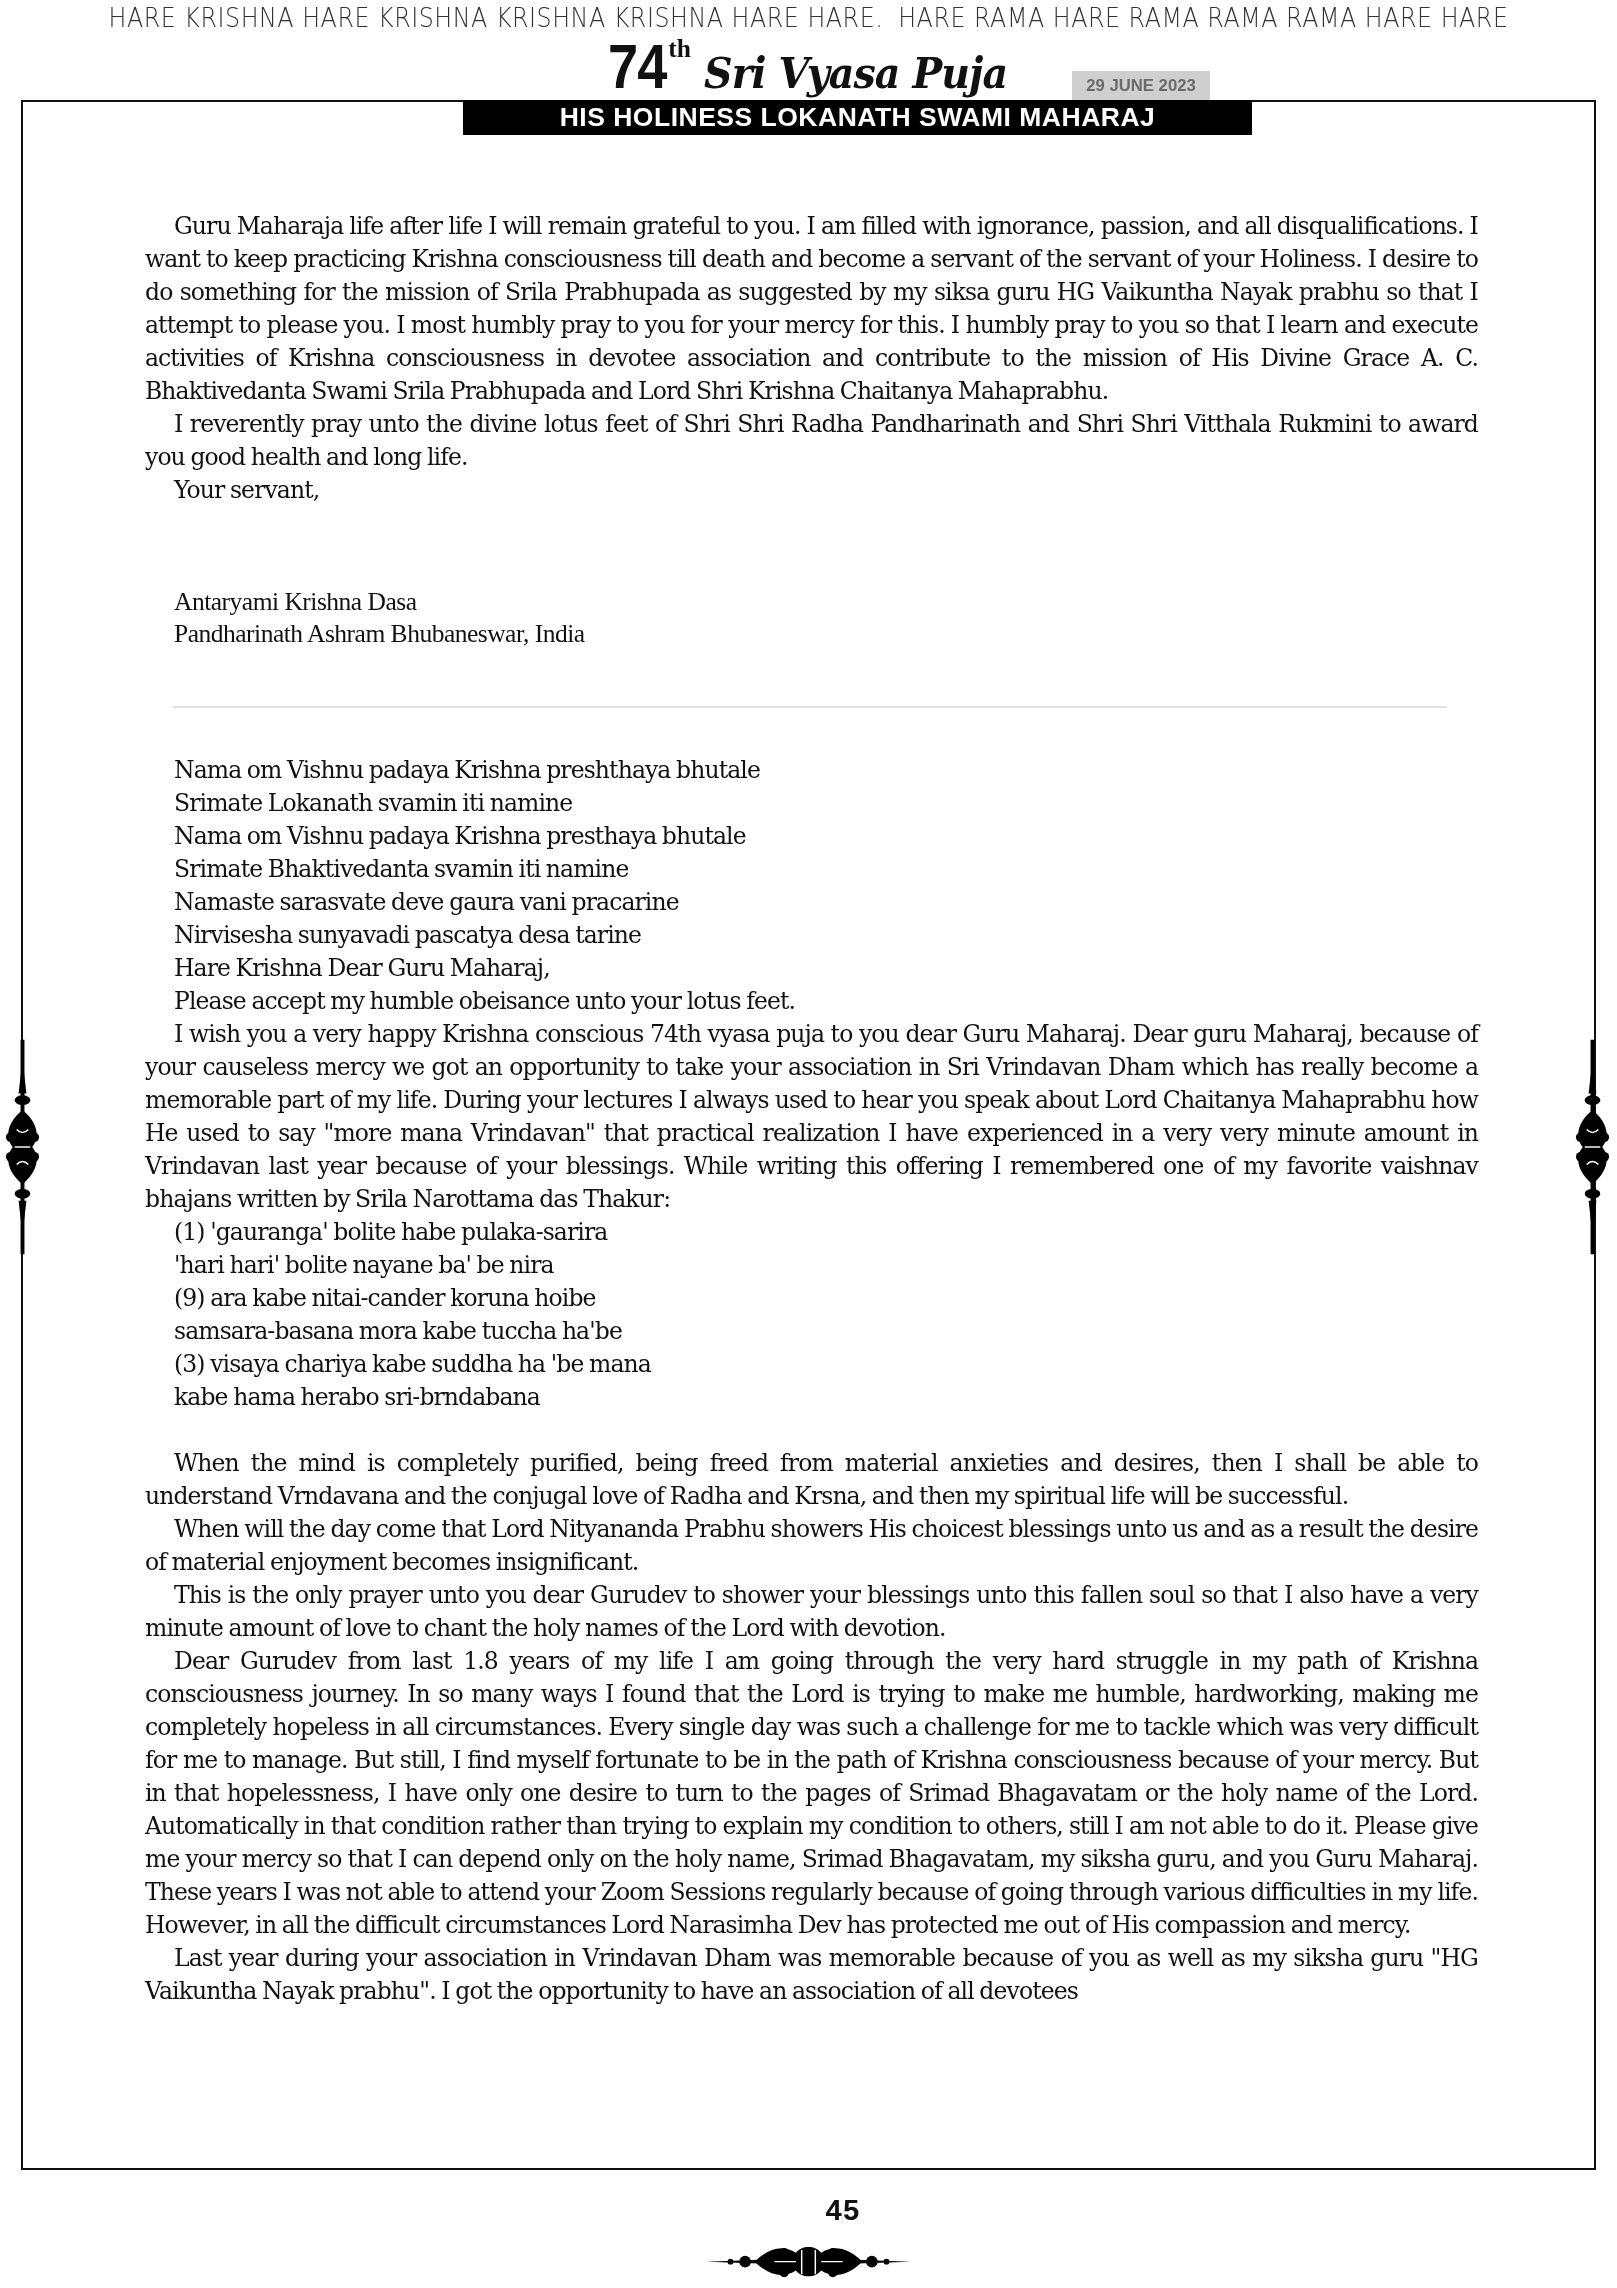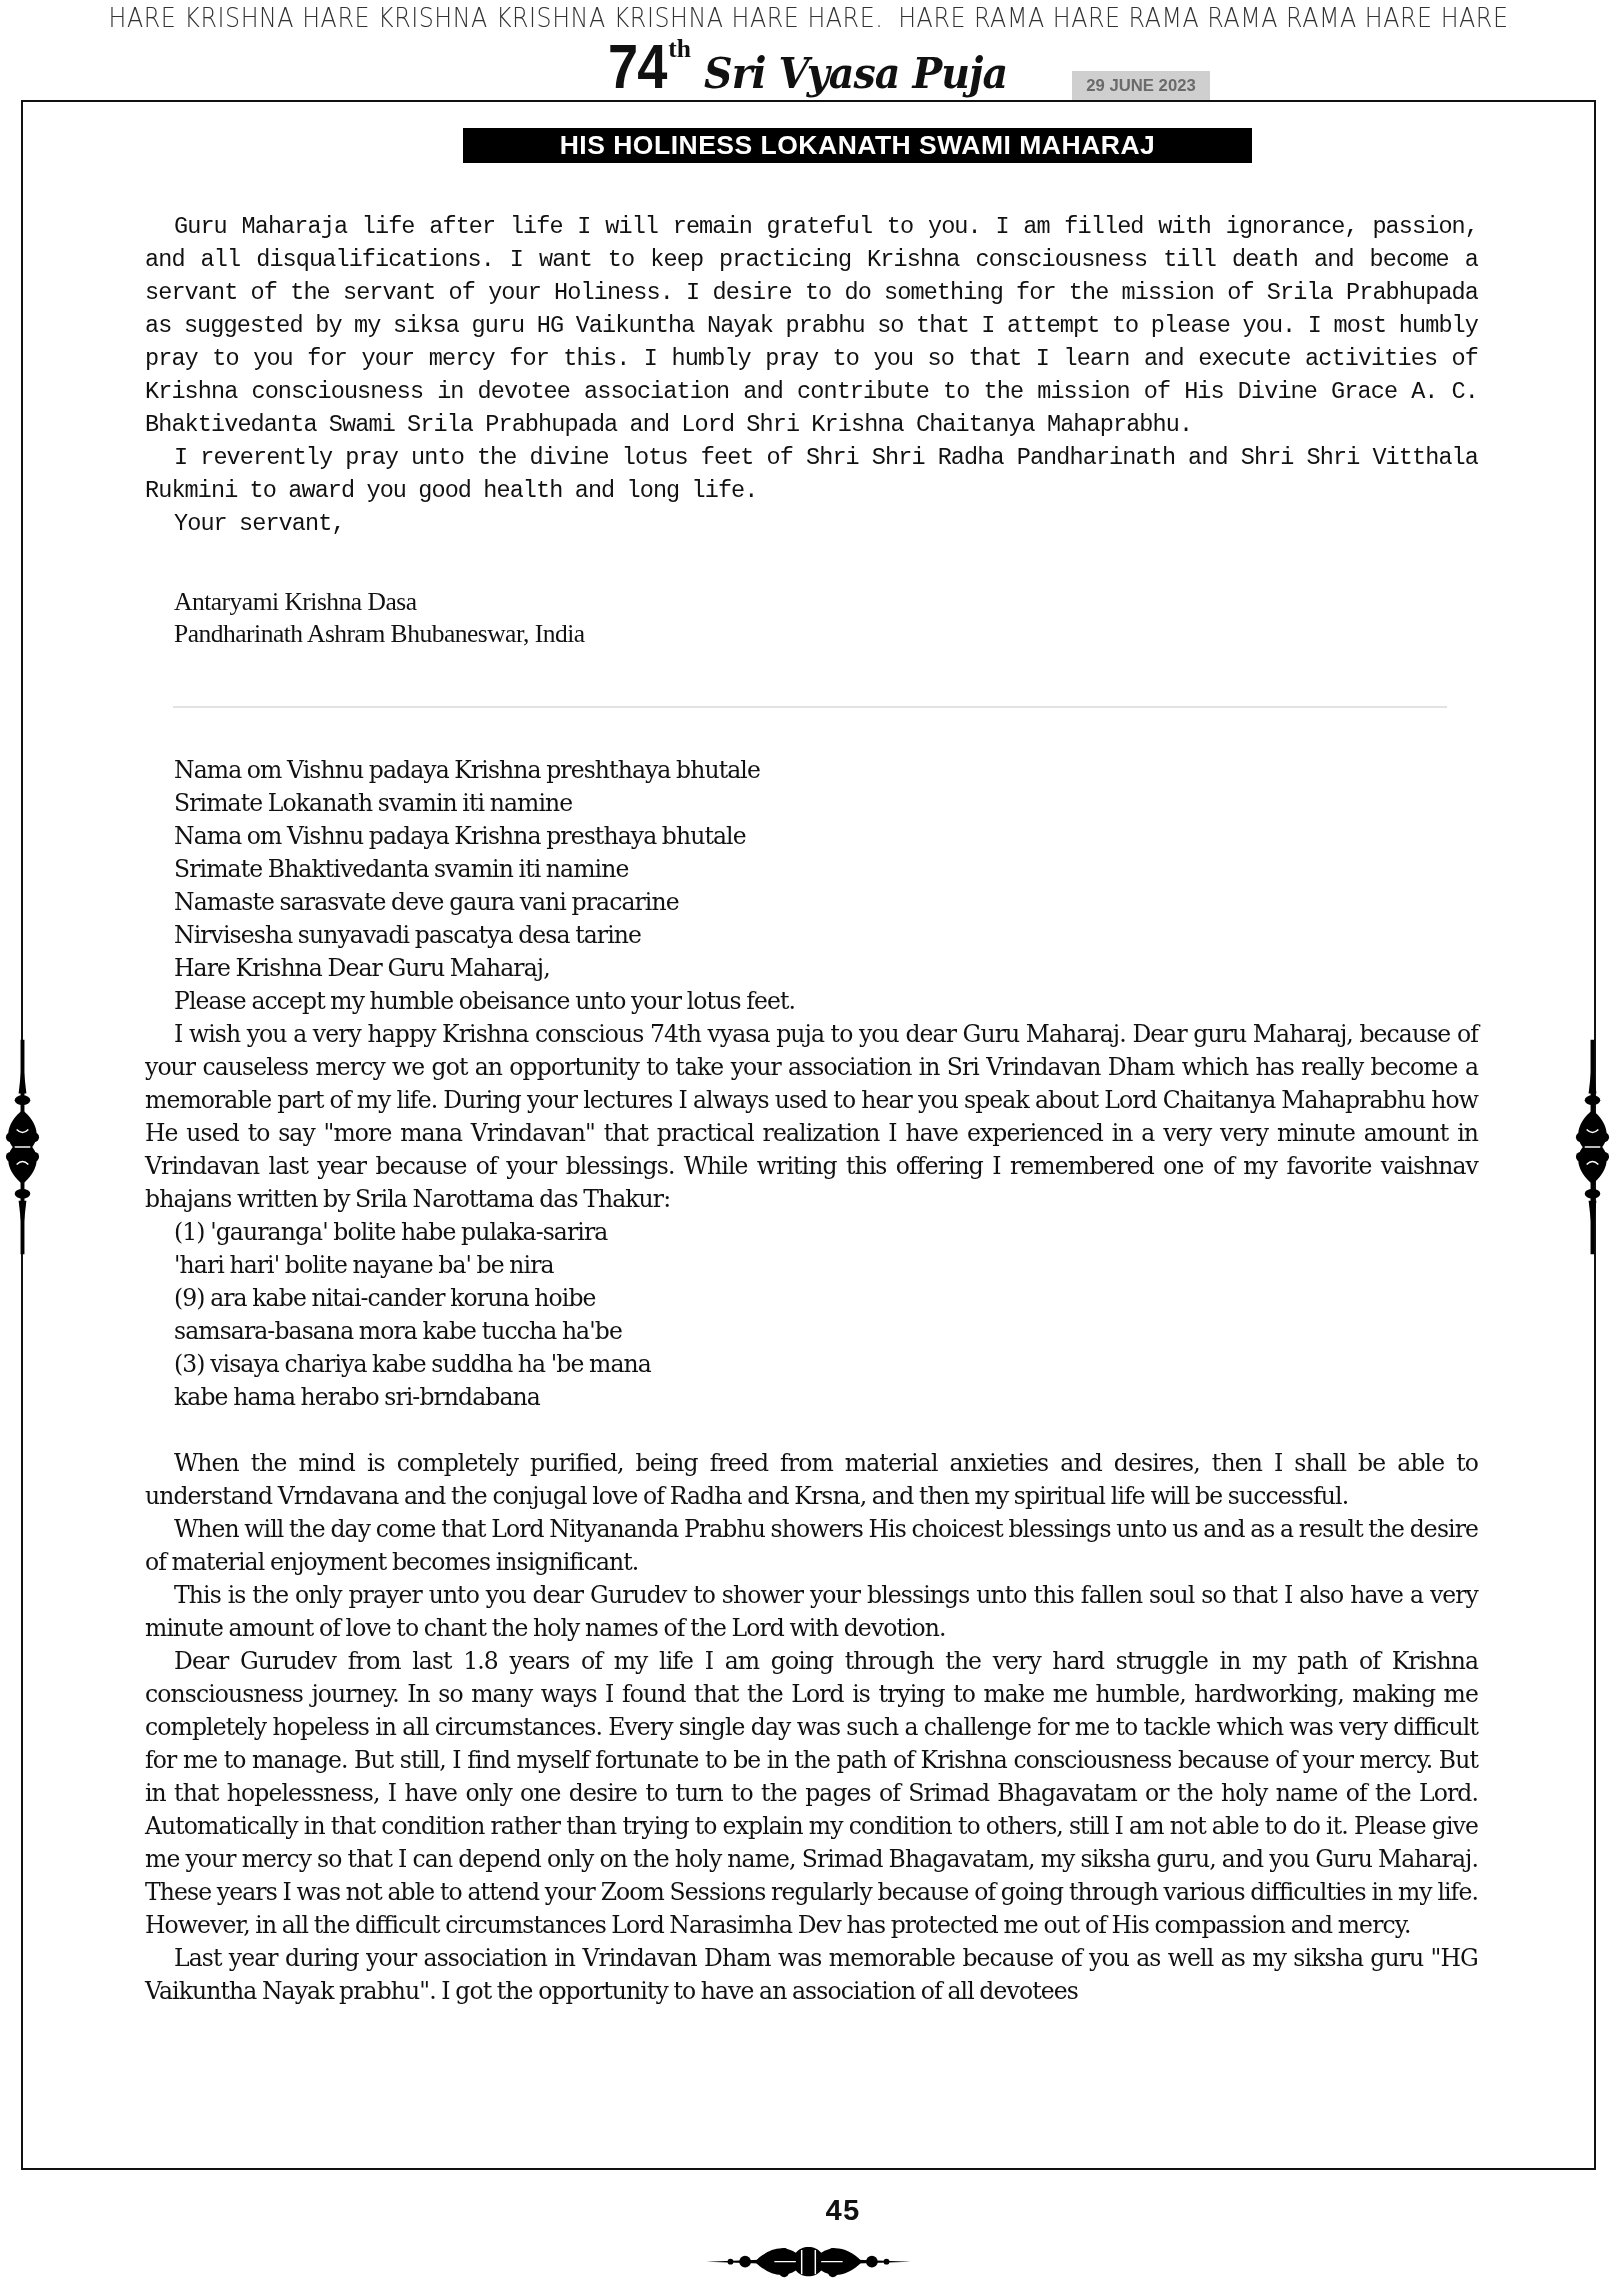--- a/index.html
+++ b/index.html
@@ -38,21 +38,20 @@
     }
     .frame {
       position: absolute; left: 20.6px; top: 100px; width: 1571px; height: 2066px;
       border: 2.9px solid #111; border-top: 2.9px solid #111;
     }
     .name-bar {
       position: absolute; left: 463px; top: 100px; width: 789px; height: 35px;
       background: #000; color: #fff; font-family: "Liberation Sans", sans-serif;
       font-weight: bold; font-size: 26.5px; line-height: 35px; text-align: center;
       letter-spacing: 0.5px;
-      margin-top: 28px;
     }
     .body-text {
       position: absolute; left: 145px; width: 1333px;
       font-family: "DejaVu Serif", serif; font-size: 23.5px; line-height: 33px;
       color: #111; letter-spacing: -0.9px; word-spacing: -1px;
     }
     .body-text p { margin: 0; text-align: justify; }
     .body-text p.ind { text-indent: 29px; }
     .body-text p.line { text-align: left; padding-left: 29px; }
     .sig {
@@ -110,21 +109,21 @@
   <path d="M20,72 C4,85 2,100 10,110 C2,120 4,135 20,148 C36,135 38,120 30,110 C38,100 36,85 20,72 Z" fill="#000"></path>
   <circle cx="8" cy="100" r="5" fill="#000"></circle>
     <circle cx="32" cy="100" r="5" fill="#000"></circle>
   <circle cx="8" cy="120" r="5" fill="#000"></circle>
     <circle cx="32" cy="120" r="5" fill="#000"></circle>
   <path d="M12,110 L28,110" stroke="#fff" stroke-width="1.5"></path>
   <path d="M14,92 C18,96 22,96 26,92" stroke="#fff" stroke-width="1.5" fill="none"></path>
   <path d="M14,128 C18,124 22,124 26,128" stroke="#fff" stroke-width="1.5" fill="none"></path>
 </svg>
 
-<div class="body-text" style="top:210px;font-family:Liberation Mono, monospace;">
+<div class="body-text" style="top:210px;">
   <p class="ind">Guru Maharaja life after life I will remain grateful to you. I am filled with ignorance, passion, and all disqualifications. I want to keep practicing Krishna consciousness till death and become a servant of the servant of your Holiness. I desire to do something for the mission of Srila Prabhupada as suggested by my siksa guru HG Vaikuntha Nayak prabhu so that I attempt to please you. I most humbly pray to you for your mercy for this. I humbly pray to you so that I learn and execute activities of Krishna consciousness in devotee association and contribute to the mission of His Divine Grace A. C. Bhaktivedanta Swami Srila Prabhupada and Lord Shri Krishna Chaitanya Mahaprabhu.</p>
   <p class="ind">I reverently pray unto the divine lotus feet of Shri Shri Radha Pandharinath and Shri Shri Vitthala Rukmini to award you good health and long life.</p>
   <p class="ind">Your servant,</p>
 </div>
 <div class="sig" style="top:586px;">
   <div>Antaryami Krishna Dasa</div>
   <div>Pandharinath Ashram Bhubaneswar, India</div>
 </div>
 
 <div class="sep"></div>

